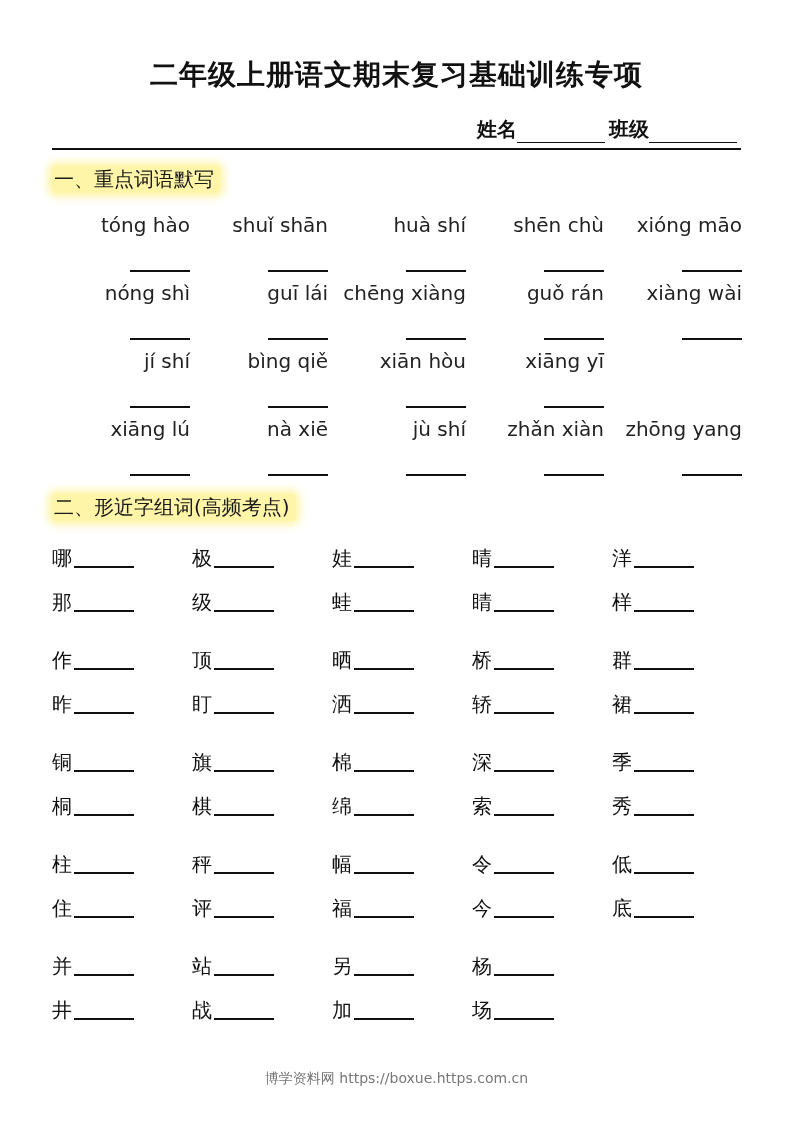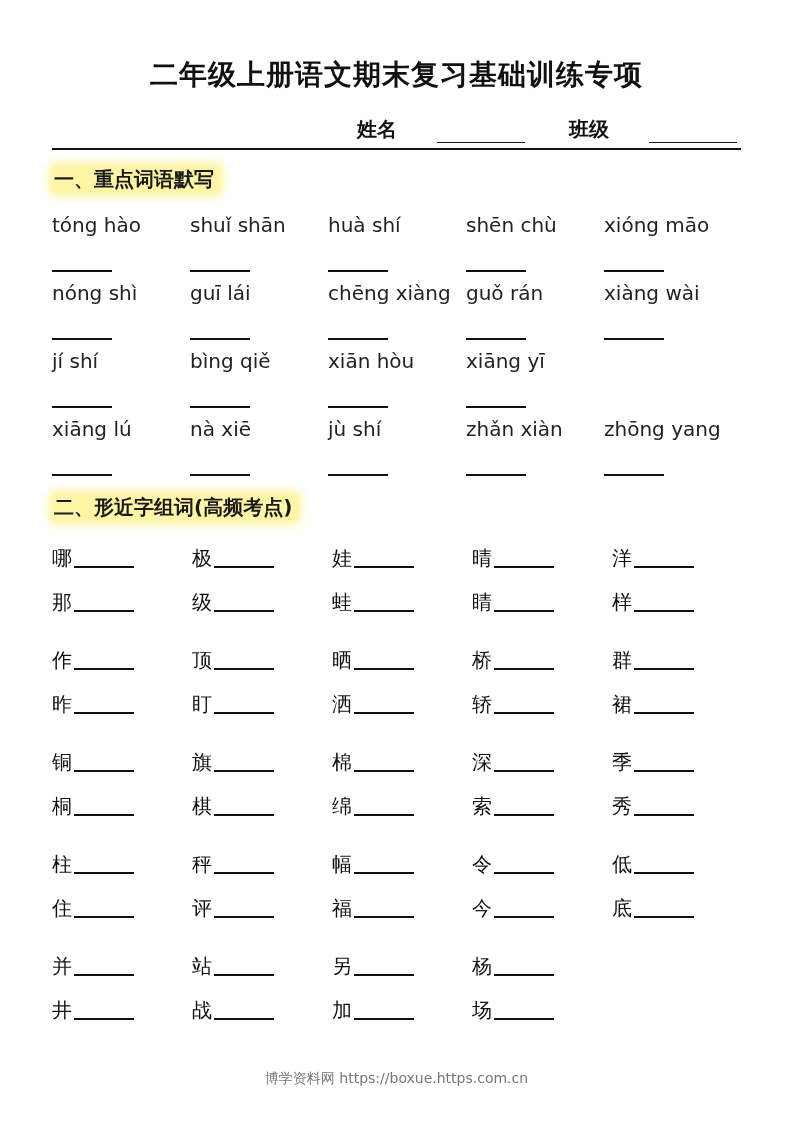--- a/index.html
+++ b/index.html
@@ -1,28 +1,28 @@
 <!DOCTYPE html>
 <html><head>
 <meta charset="utf-8">
 <style>
   html, body { margin: 0; padding: 0; background: #ffffff; }
   body { width: 793px; height: 1122px; position: relative; overflow: hidden;
          font-family: "DejaVu Sans", sans-serif; color: #111; }
   .title { position: absolute; top: 56px; left: 0; width: 793px; text-align: center;
            font-size: 28px; font-weight: bold; letter-spacing: 1px; }
   .meta { position: absolute; top: 116px; right: 52px; font-size: 20px; font-weight: bold;
-          display: flex; align-items: flex-end; gap: 40px; }
+          display: flex; align-items: flex-end; }
   .meta .blank { display: inline-block; width: 88px; border-bottom: 1.5px solid #111; height: 22px; margin-right: 4px; }
   .rule { position: absolute; top: 148px; left: 52px; width: 689px; height: 2px; background: #111; }
-  .section-h { position: absolute; left: 52px; font-size: 20px; font-weight: bold; padding: 0 6px 0 2px;
+  .section-h { position: absolute; left: 52px; font-size: 20px; font-weight: normal; padding: 0 6px 0 2px;
                background: #fff5a8; box-shadow: 0 0 8px 4px #fff5a8; border-radius: 4px; color: #1a1a1a; text-align: right; }
   .pinyin-grid { position: absolute; top: 208px; left: 52px; width: 690px; }
   .py-row { display: flex; height: 68px; }
-  .py-cell { width: 138px; display: flex; flex-direction: column; align-items: flex-start; }
+  .py-cell { width: 138px; display: flex; flex-direction: column; align-items: flex-end; }
   .py-text { font-size: 20px; height: 34px; line-height: 34px; color: #222; white-space: nowrap; }
   .py-line { width: 60px; height: 2px; background: #111; margin-top: 28px; }
   .char-grid { position: absolute; left: 52px; width: 700px; }
   .pair { height: 102px; }
   .c-row { display: flex; height: 44px; align-items: flex-end; }
   .c-cell { width: 140px; display: flex; align-items: flex-end; }
   .c-char { font-size: 20px; line-height: 24px; }
   .c-line { width: 60px; height: 2px; background: #111; margin-left: 2px; margin-bottom: 2px; }
   .footer { position: absolute; top: 1070px; left: 0; width: 793px; text-align: center;
             font-size: 14px; color: #777; }

